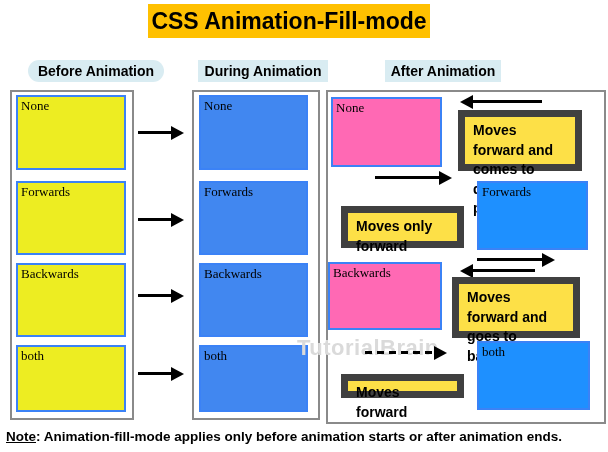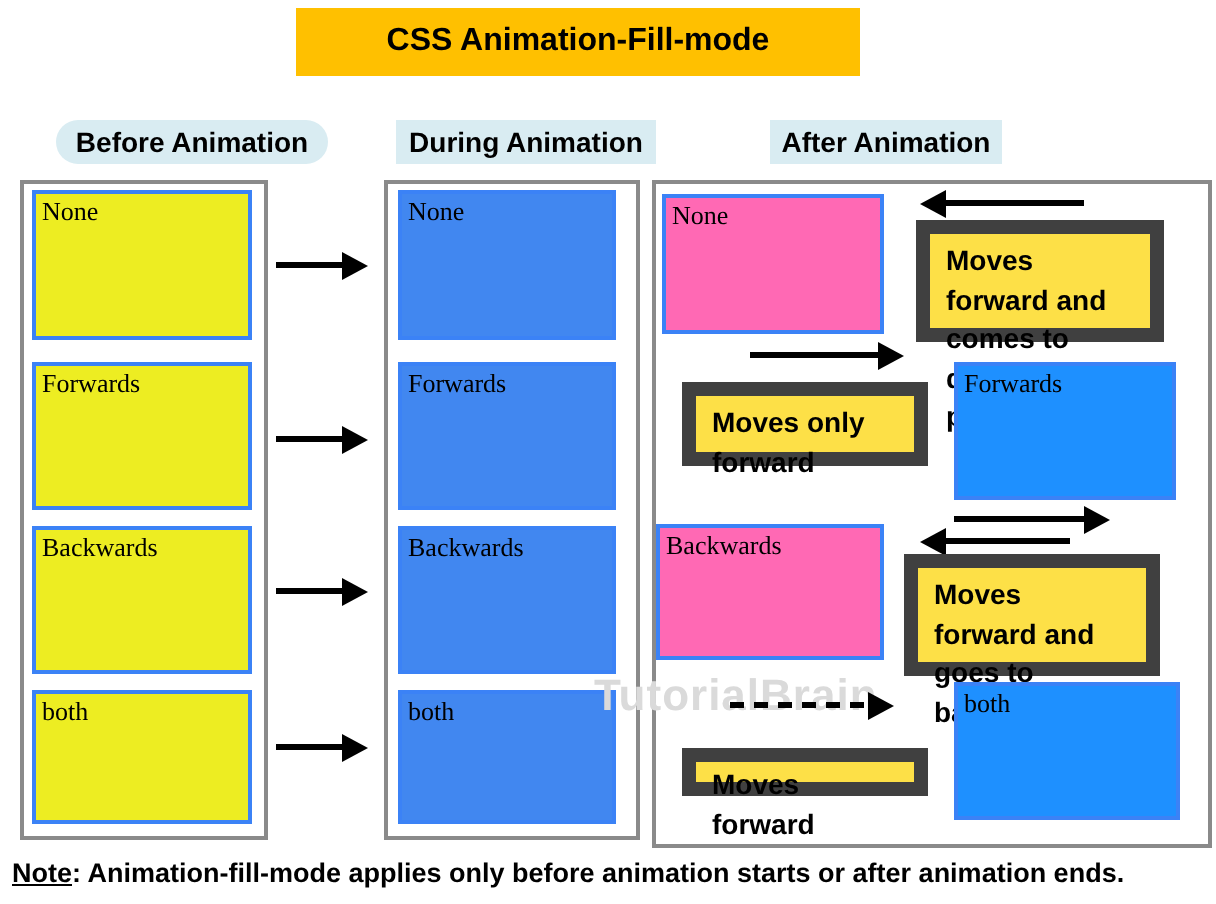--- a/index.html
+++ b/index.html
@@ -1,20 +1,20 @@
 <!DOCTYPE html>
 <html><head>
 <meta charset="utf-8">
 <style>
   html,body{margin:0;padding:0;background:#fff;}
   .page{position:relative;width:608px;height:452px;background:#fff;overflow:hidden;
         font-family:"Liberation Sans",sans-serif;}
 
   .title{position:absolute;left:148px;top:4px;width:282px;height:34px;
-         background:#FFC000;color:#000;font-weight:bold;font-size:16px;
+         background:#FFC000;color:#000;font-weight:bold;font-size:23px;
          display:flex;align-items:center;justify-content:center;}
 
   .col-header{position:absolute;height:22px;background:#D9ECF2;color:#000;
               font-weight:bold;font-size:14px;display:flex;align-items:center;
               justify-content:center;}
   .hdr-before{left:28px;top:60px;width:136px;border-radius:11px;}
   .hdr-during{left:198px;top:60px;width:130px;}
   .hdr-after{left:385px;top:60px;width:116px;}
 
   .container{position:absolute;border:2px solid #8a8a8a;background:#fff;}
@@ -90,21 +90,21 @@
   </div>
 
   <div class="container cont-after"></div>
   <div class="watermark">TutorialBrain</div>
 
   <div class="box pink z2" style="left:331px;top:97px;width:111px;height:70px;">None</div>
   <div class="arrow left z2" style="left:472px;top:100px;width:70px;"></div>
   <div class="note-box z2" style="left:458px;top:110px;width:124px;height:61px;">Moves forward and comes to default position</div>
 
   <div class="arrow z2" style="left:375px;top:176px;width:65px;"></div>
-  <div class="note-box z2" style="left:341px;top:191px;width:123px;height:42px;">Moves only forward</div>
+  <div class="note-box z2" style="left:341px;top:206px;width:123px;height:42px;">Moves only forward</div>
   <div class="box blue-after z2" style="left:477px;top:181px;width:111px;height:69px;">Forwards</div>
 
   <div class="arrow z2" style="left:477px;top:258px;width:66px;"></div>
   <div class="arrow left z2" style="left:472px;top:269px;width:63px;"></div>
   <div class="box pink z2" style="left:328px;top:262px;width:114px;height:68px;">Backwards</div>
   <div class="note-box z2" style="left:452px;top:277px;width:128px;height:61px;">Moves forward and goes to backward</div>
 
   <div class="arrow dashed z2" style="left:365px;top:351px;width:70px;"></div>
   <div class="box blue-after z2" style="left:477px;top:341px;width:113px;height:69px;">both</div>
   <div class="note-box z2" style="left:341px;top:374px;width:123px;height:24px;padding:2px 8px;">Moves forward</div>

